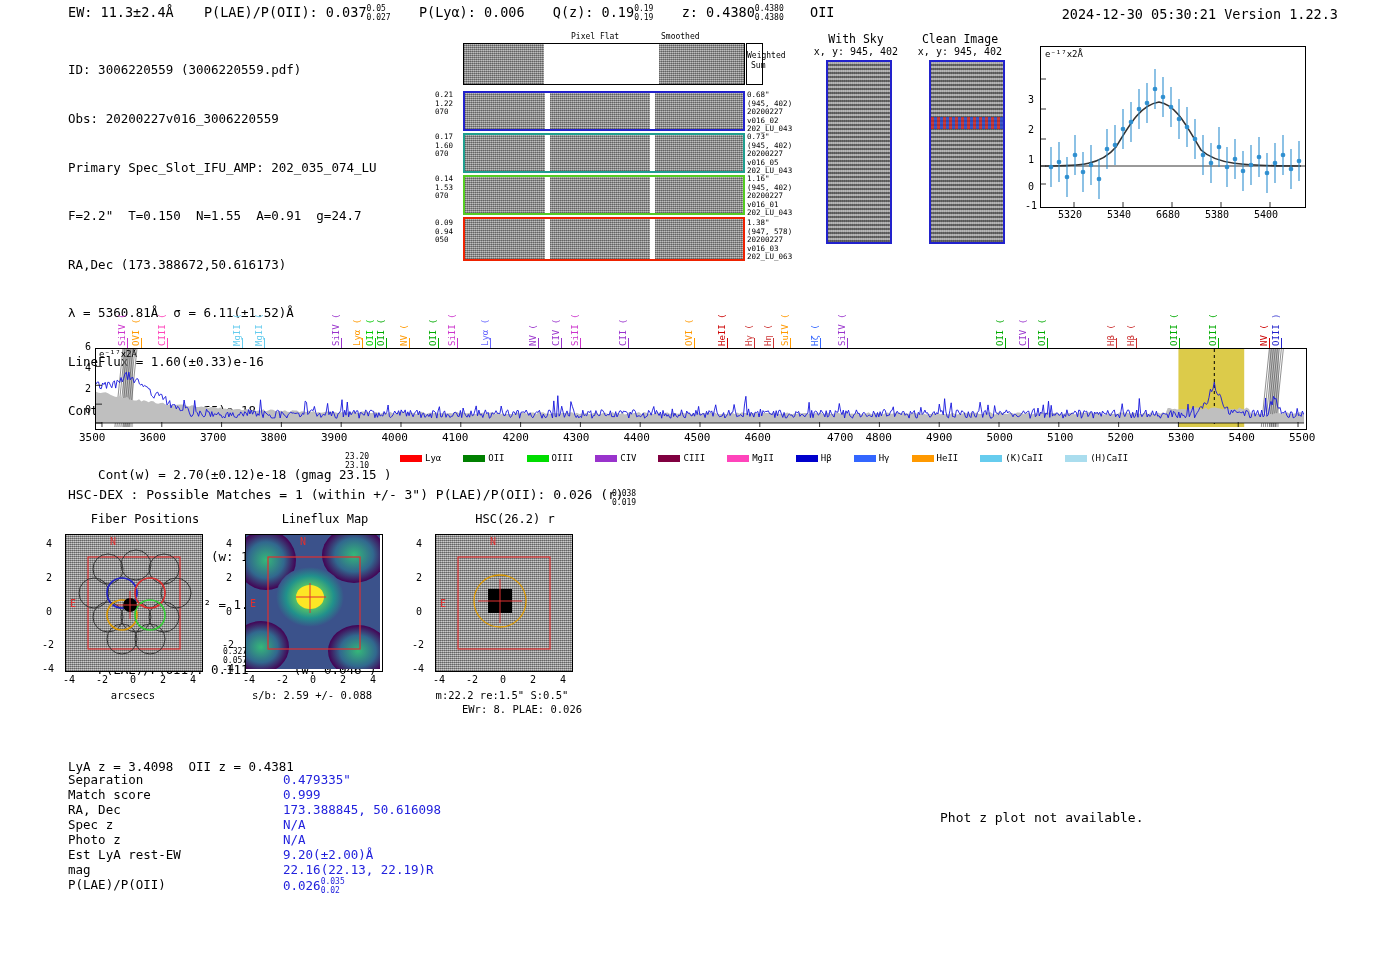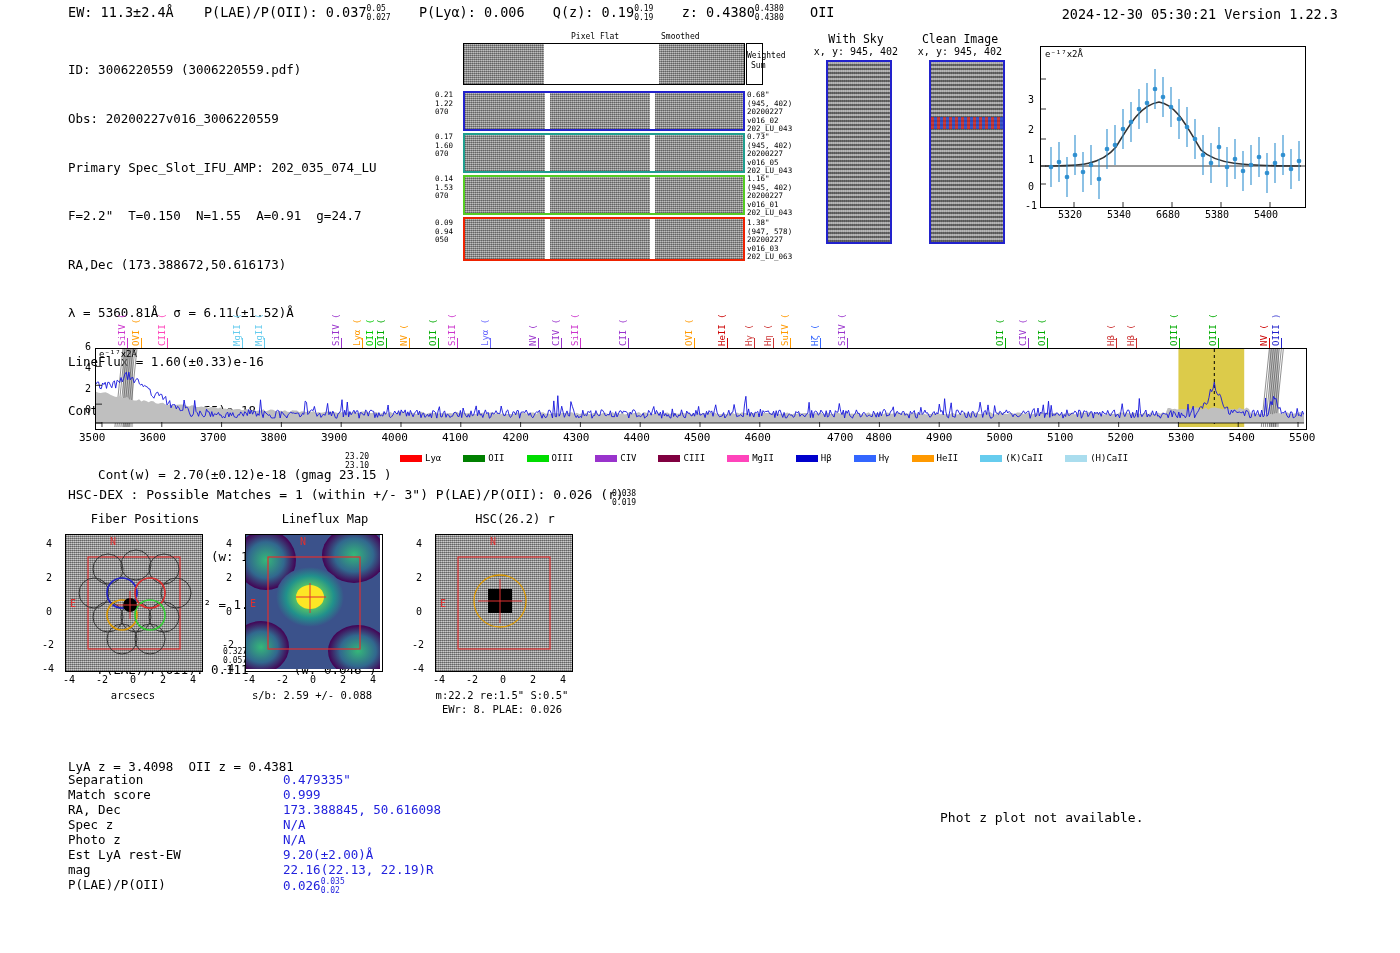--- a/index.html
+++ b/index.html
@@ -613,21 +613,21 @@
 <div class="abs" style="left:416px;top:572px;font-size:10px;">2</div>
 <div class="abs" style="left:416px;top:606px;font-size:10px;">0</div>
 <div class="abs" style="left:412px;top:639px;font-size:10px;">-2</div>
 <div class="abs" style="left:412px;top:663px;font-size:10px;">-4</div>
 <div class="abs" style="left:433px;top:674px;font-size:10px;">-4</div>
 <div class="abs" style="left:466px;top:674px;font-size:10px;">-2</div>
 <div class="abs" style="left:500px;top:674px;font-size:10px;">0</div>
 <div class="abs" style="left:530px;top:674px;font-size:10px;">2</div>
 <div class="abs" style="left:560px;top:674px;font-size:10px;">4</div>
 <div class="caption" style="left:402px;top:689px;">m:22.2 re:1.5" S:0.5"</div>
-<div class="caption" style="left:402px;top:703px;">EWr: 8. PLAE: 0.026</div>
+<div class="caption" style="left:422px;top:703px;">EWr: 8. PLAE: 0.026</div>
 
 <table class="abs" id="bottomTable" cellspacing="0" cellpadding="0">
   <tbody>
     <tr>
       <td class="blabel">Separation</td>
       <td class="bval">0.479335"</td>
     </tr>
     <tr>
       <td class="blabel">Match score</td>
       <td class="bval">0.999</td>

